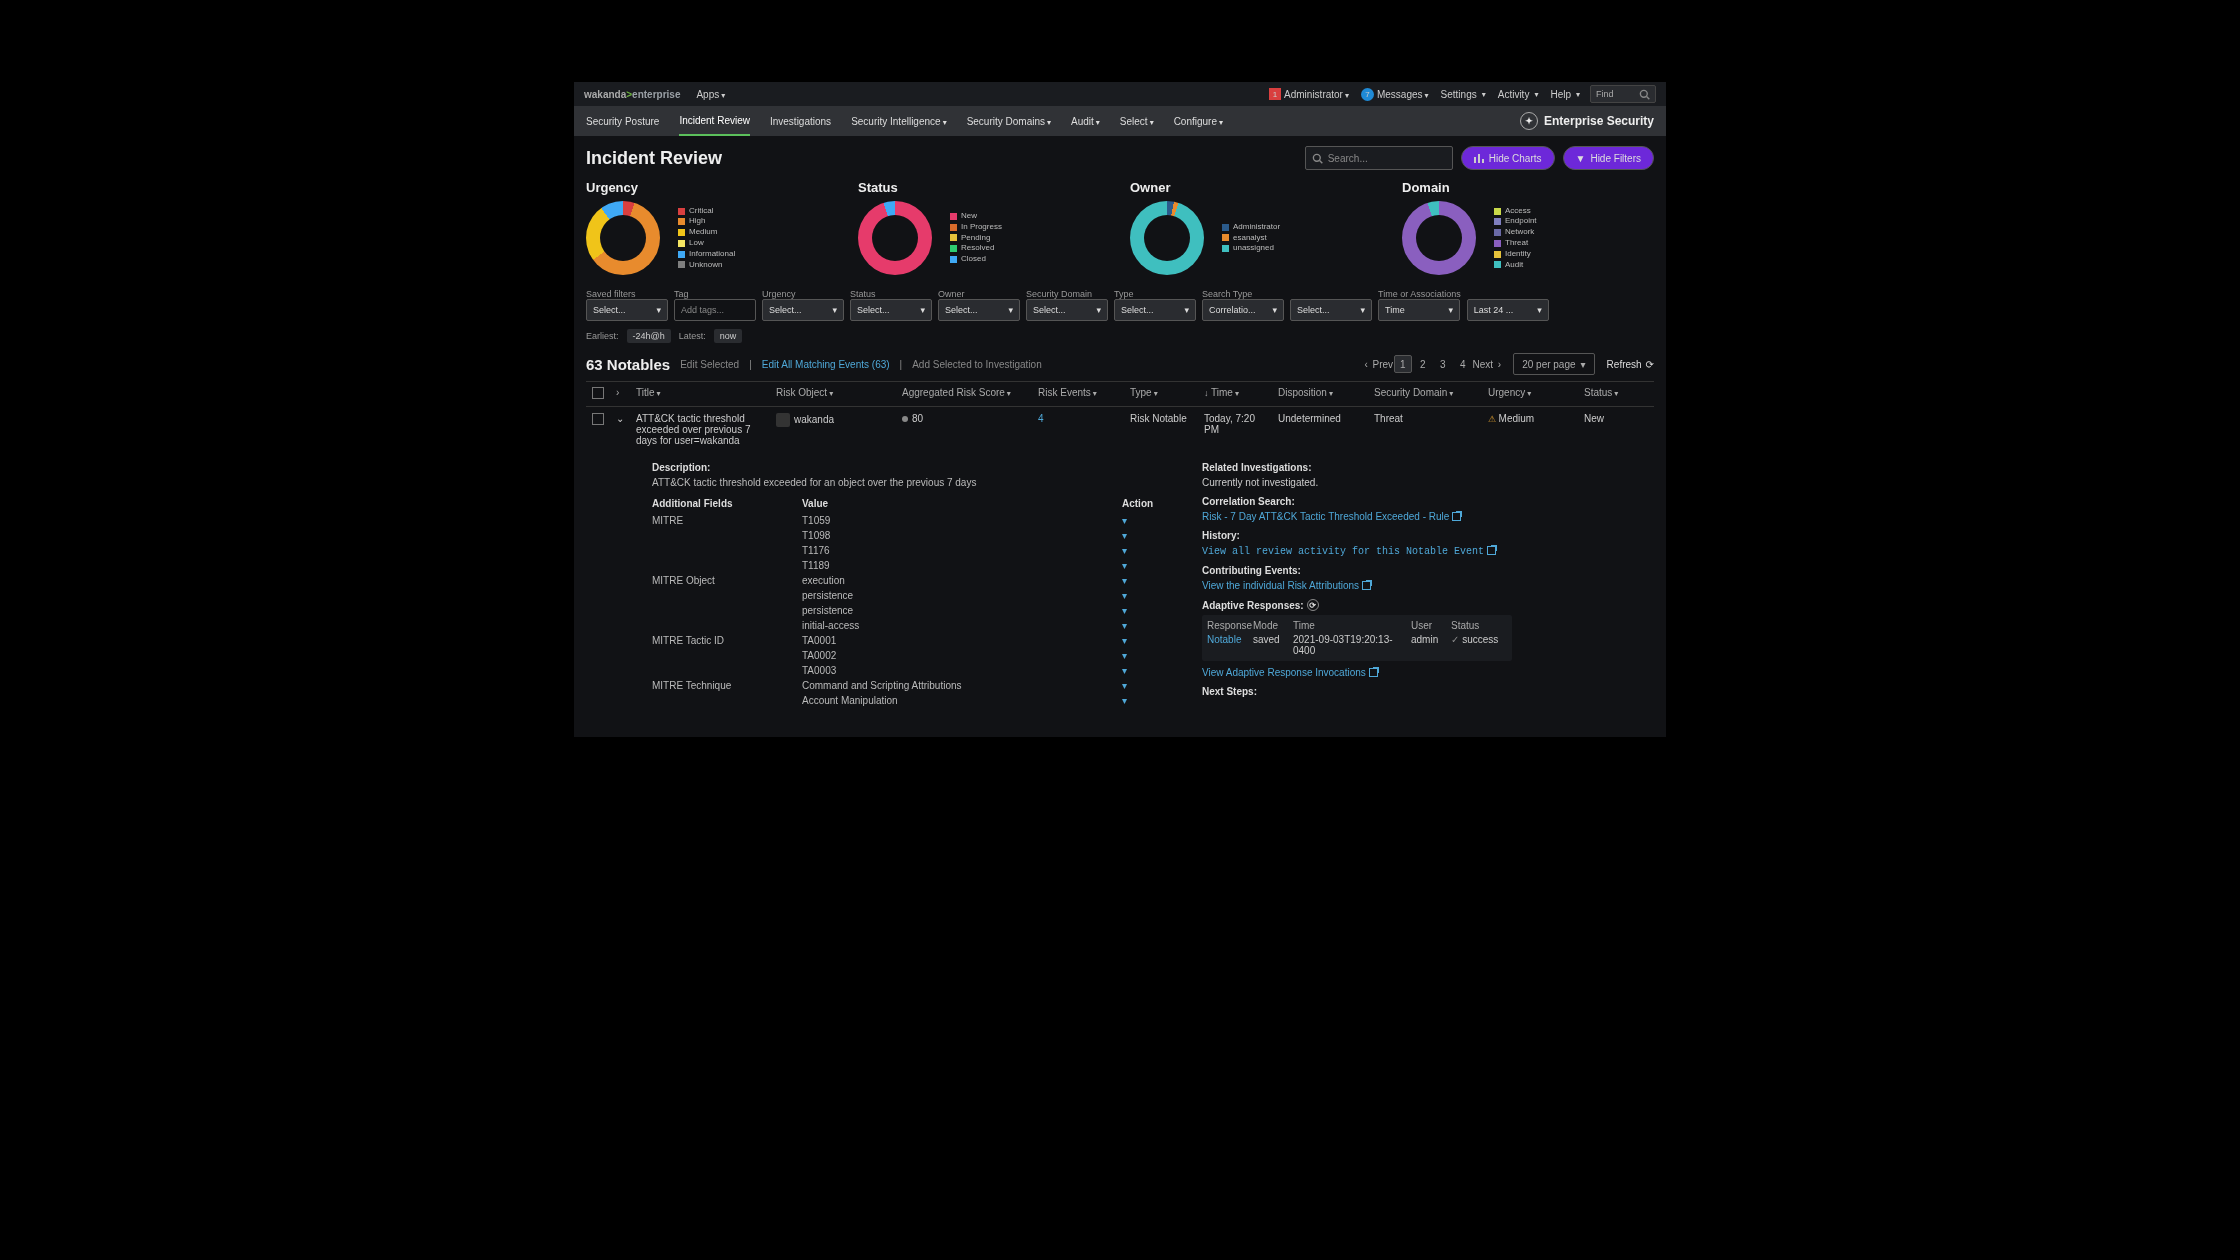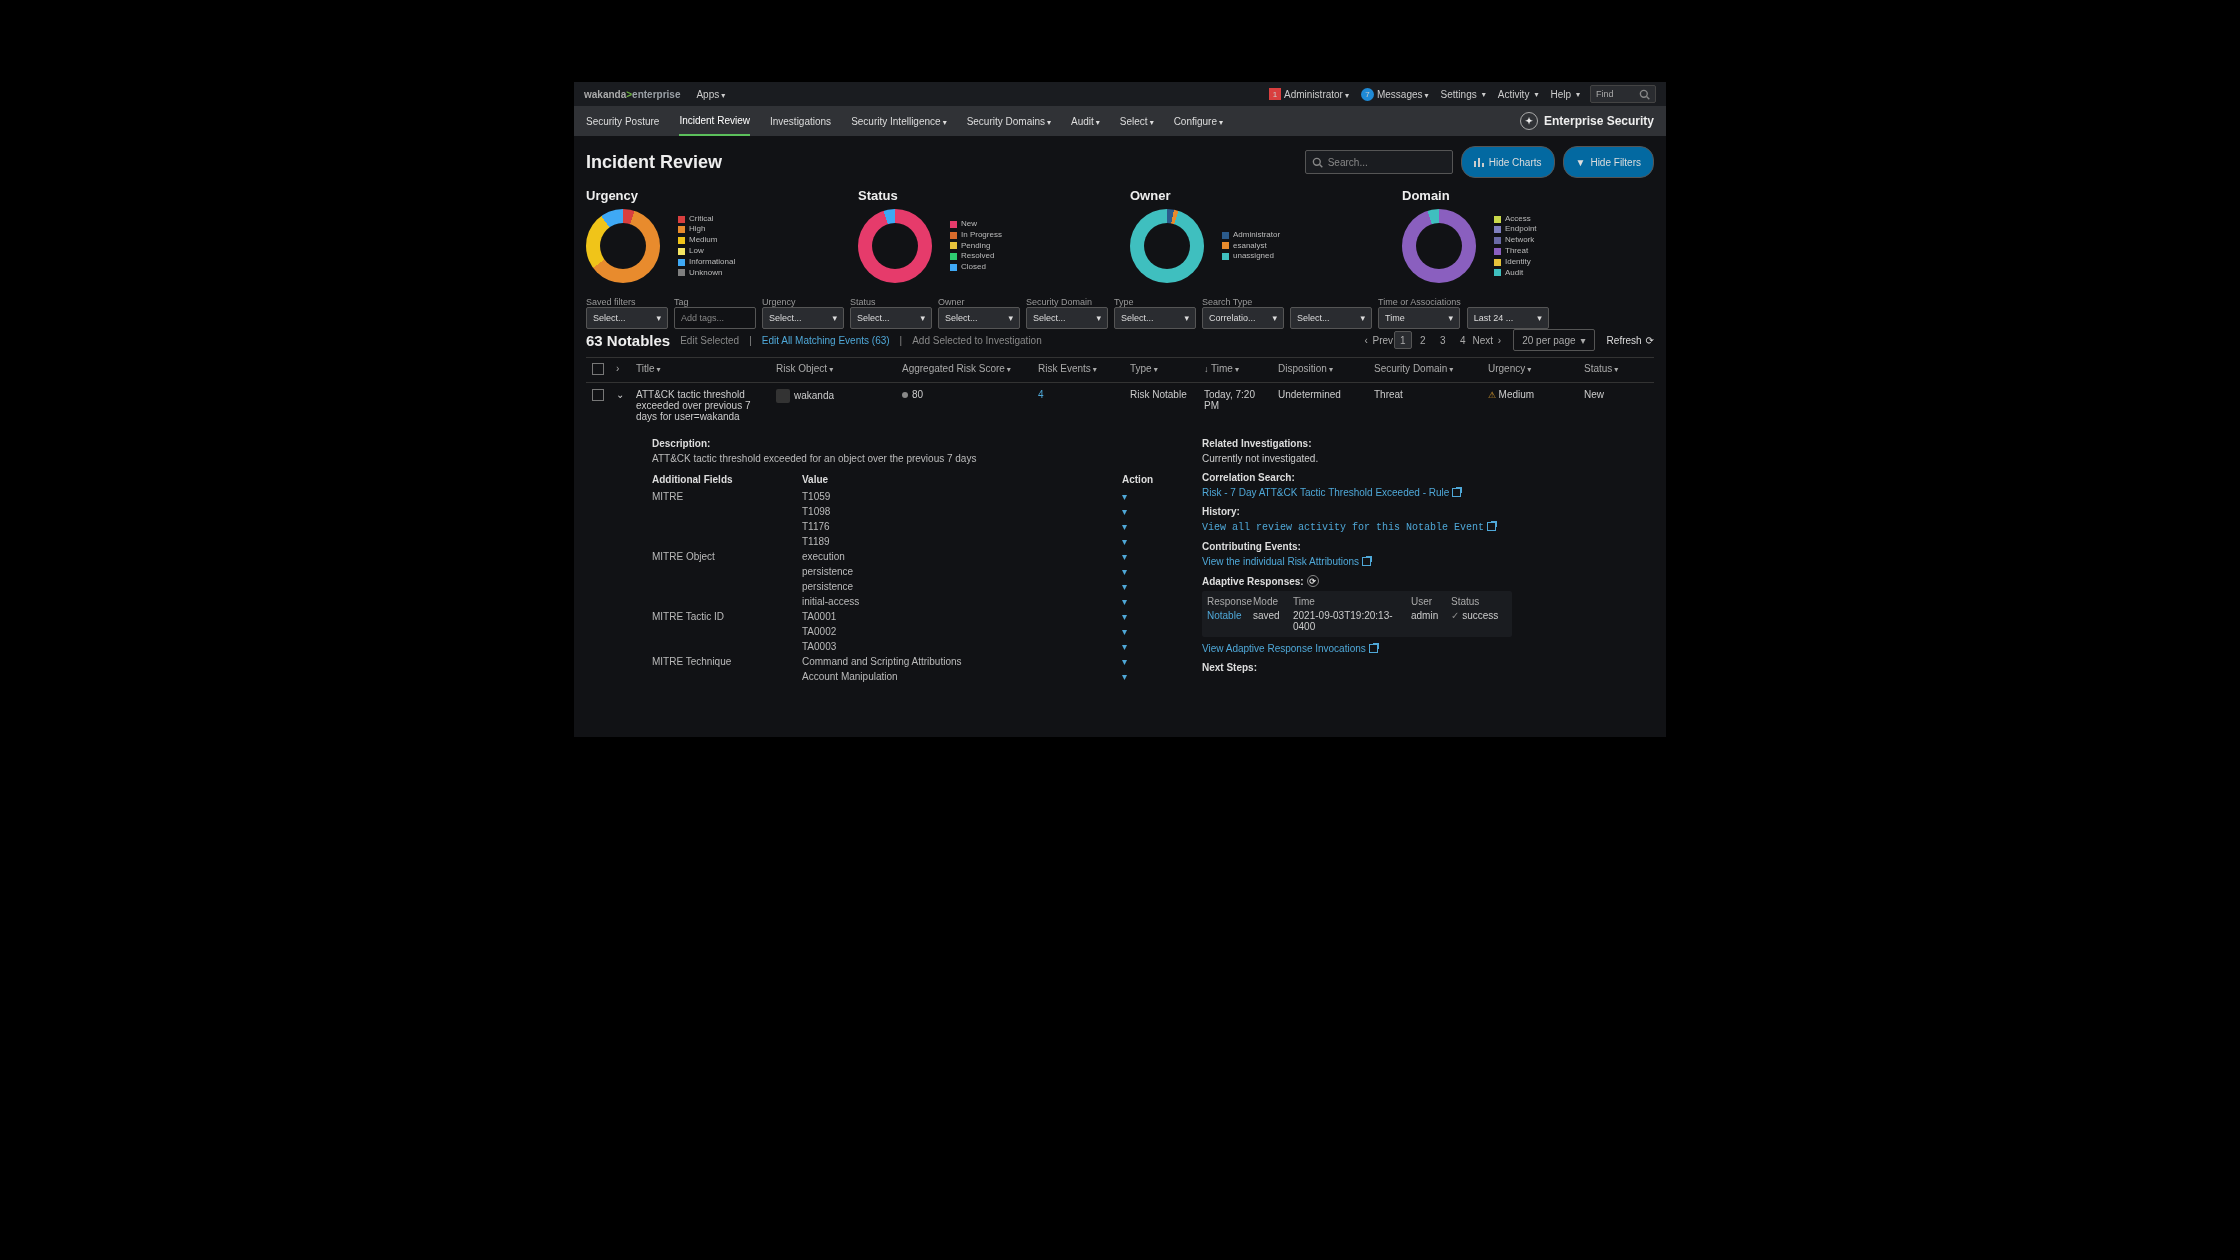--- a/index.html
+++ b/index.html
@@ -18,21 +18,21 @@
 .caret::after { content: "▾"; font-size: 8px; margin-left: 2px; }
 .navbar { background: #303236; height: 30px; display: flex; align-items: center; padding: 0 12px; font-size: 10px; }
 .nav-link { color: #ddd; margin-right: 20px; cursor: pointer; padding: 8px 0; }
 .nav-link.active { border-bottom: 2px solid #5cc05c; color: #fff; }
 .app-title { color: #eee; font-size: 12px; font-weight: 600; display: flex; align-items: center; gap: 6px; }
 .app-icon { width: 18px; height: 18px; border: 1.5px solid #aaa; border-radius: 50%; display: flex; align-items: center; justify-content: center; font-size: 9px; }
 .content { padding: 10px 12px; }
 .pg-head { display: flex; align-items: center; margin-bottom: 10px; }
 .pg-head h1 { color: #eee; font-size: 18px; font-weight: 700; }
 .search-box { background: #1a1c20; border: 1px solid #555; border-radius: 2px; height: 24px; width: 148px; display: flex; align-items: center; padding: 0 6px; color: #888; font-size: 10px; gap: 5px; }
-.btn { background: #0369a1; border: 1px solid #555; border-radius: 14px; height: 32px; padding: 0 12px; color: #ddd; font-size: 10px; display: flex; align-items: center; gap: 5px; cursor: pointer; margin-left: 8px; }
+.btn { background: #6d28d9; border: 1px solid #555; border-radius: 14px; height: 24px; padding: 0 12px; color: #ddd; font-size: 10px; display: flex; align-items: center; gap: 5px; cursor: pointer; margin-left: 8px; }
 .charts { display: flex; gap: 20px; margin: 8px 0 14px; }
 .chart { flex: 1; }
 .chart h3 { color: #eee; font-size: 13px; font-weight: 700; margin-bottom: 6px; }
 .chart-body { display: flex; align-items: center; gap: 18px; }
 .donut { width: 74px; height: 74px; }
 .legend { font-size: 8px; line-height: 1.35; color: #bbb; }
 .legend .row { display: flex; align-items: center; gap: 4px; }
 .sw { width: 7px; height: 7px; display: inline-block; }
 .filters-row { display: flex; gap: 6px; flex-wrap: wrap; }
 .filt { display: flex; flex-direction: column; }
@@ -298,20 +298,26 @@
     </div>
         <div class="filt">
       <label>&nbsp;</label>
       <div class="sel">
             <span>Last 24 ...</span>
             <span>▾</span>
           </div>
     </div>
       </div>
 
+    <div class="time-row">
+      <span>Earliest:</span>
+      <span class="pill">-24h@h</span>
+      <span>Latest:</span>
+      <span class="pill">now</span>
+    </div>
 
     <div class="notables-head">
       <h2>63 Notables</h2>
       <span class="link-muted">Edit Selected</span>
       <span class="link-muted">|</span>
       <span class="link-blue">Edit All Matching Events (63)</span>
       <span class="link-muted">|</span>
       <span class="link-muted">Add Selected to Investigation</span>
       <div class="pager">
         <span style="margin-right:4px">‹</span>

